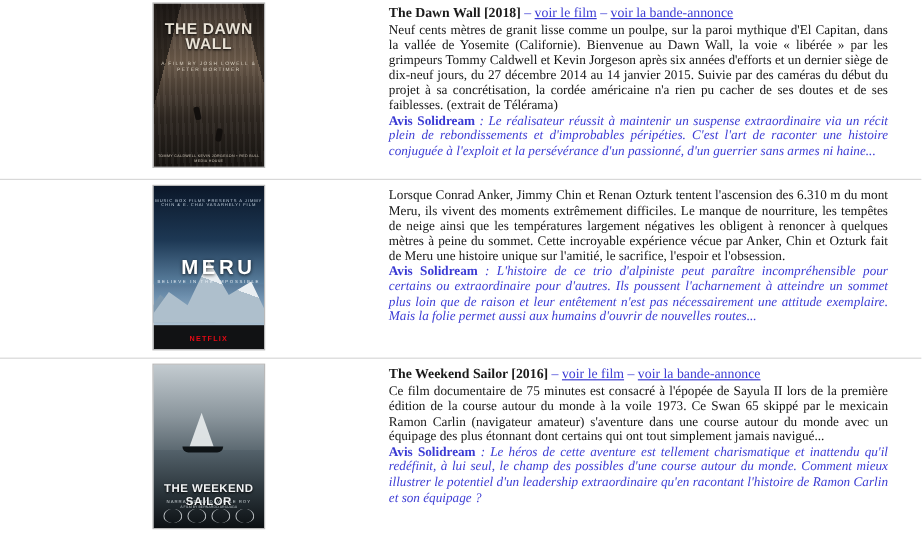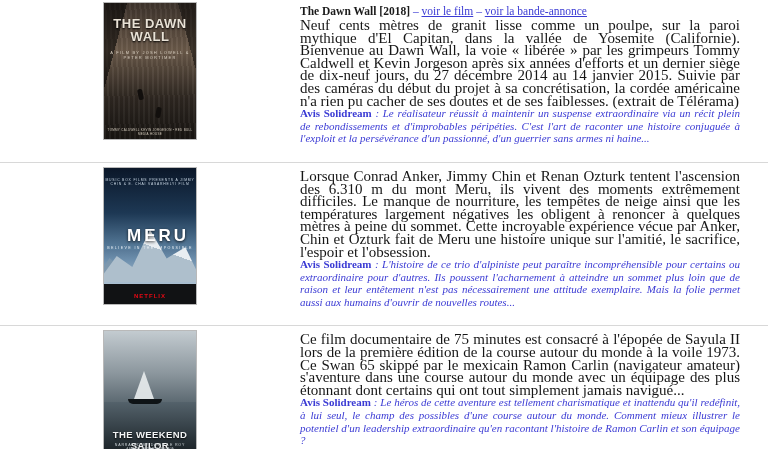--- a/index.html
+++ b/index.html
@@ -30,20 +30,21 @@
   .film-row.first {
     border-top: none;
     padding-top: 2px;
   }
   .poster-cell {
     width: 300px;
     flex: 0 0 300px;
     display: flex;
     justify-content: center;
     align-items: flex-start;
+    margin-left: 24px;
   }
   .text-cell {
     flex: 1 1 auto;
     padding-right: 28px;
     padding-top: 2px;
   }
   .film-title-line {
     font-size: 11.5px;
     line-height: 14px;
     margin-bottom: 1px;
@@ -55,21 +56,21 @@
   }
   .sep {
     color: #3b3bd4;
   }
   .link {
     color: #3b3bd4;
     text-decoration: underline;
     cursor: pointer;
   }
   .synopsis {
-    font-size: 15px;
+    font-size: 11px;
     line-height: 12.6px;
     text-align: justify;
     margin: 1px 0 0 0;
     color: #161616;
   }
   .avis {
     font-size: 11px;
     line-height: 12.6px;
     text-align: justify;
     color: #3b3bd4;
@@ -346,18 +347,25 @@
         <div class="p3-credits">A FILM BY BERNARDO ARSUAGA</div>
         <div class="p3-laurels">
           <div class="laurel"></div>
           <div class="laurel"></div>
           <div class="laurel"></div>
           <div class="laurel"></div>
         </div>
       </div>
     </div>
     <div class="text-cell">
+      <div class="film-title-line">
+        <span class="film-title">The Weekend Sailor [2016]</span>
+        <span class="sep">–</span>
+        <span class="link">voir le film</span>
+        <span class="sep">–</span>
+        <span class="link">voir la bande-annonce</span>
+      </div>
       <p class="synopsis">Ce film documentaire de 75 minutes est consacré à l'épopée de Sayula II lors de la première édition de la course autour du monde à la voile 1973. Ce Swan 65 skippé par le mexicain Ramon Carlin (navigateur amateur) s'aventure dans une course autour du monde avec un équipage des plus étonnant dont certains qui ont tout simplement jamais navigué...</p>
       <p class="avis"><b>Avis Solidream</b><span> : Le héros de cette aventure est tellement charismatique et inattendu qu'il redéfinit, à lui seul, le champ des possibles d'une course autour du monde. Comment mieux illustrer le potentiel d'un leadership extraordinaire qu'en racontant l'histoire de Ramon Carlin et son équipage ?</span></p>
     </div>
   </div>
 
 </div>
 
 </body></html>

